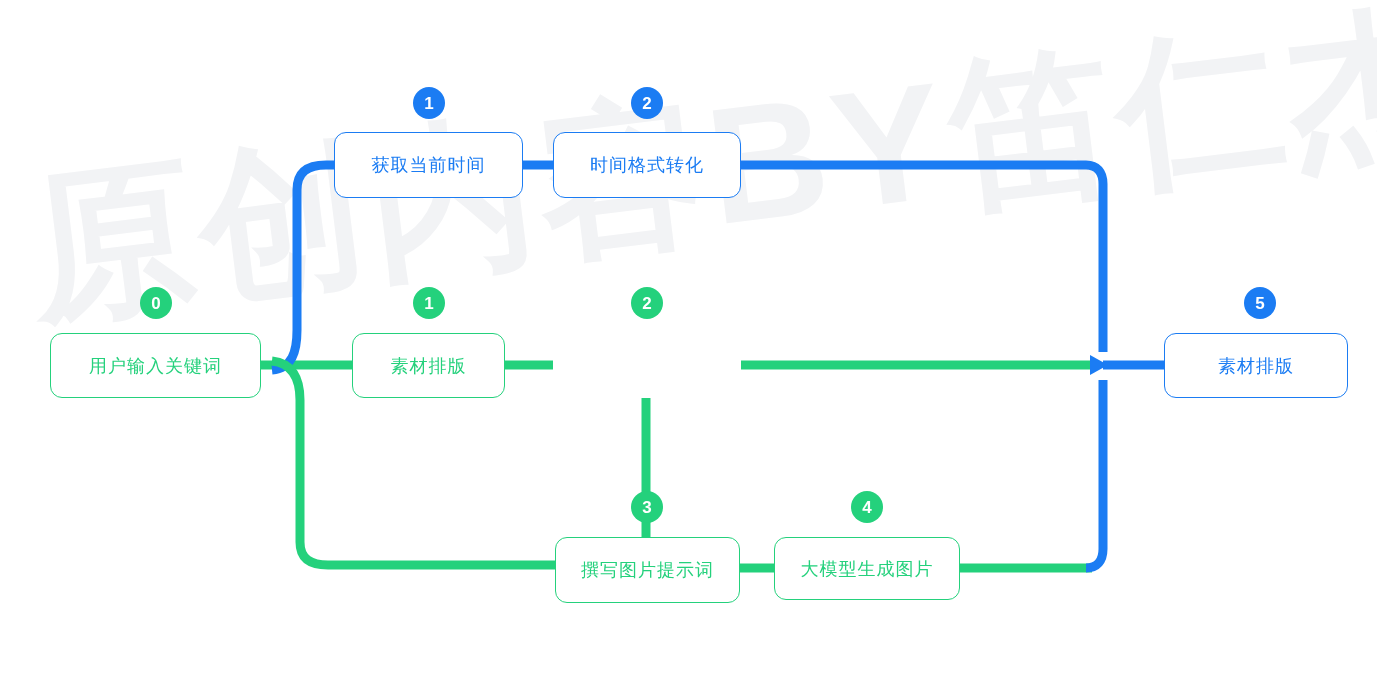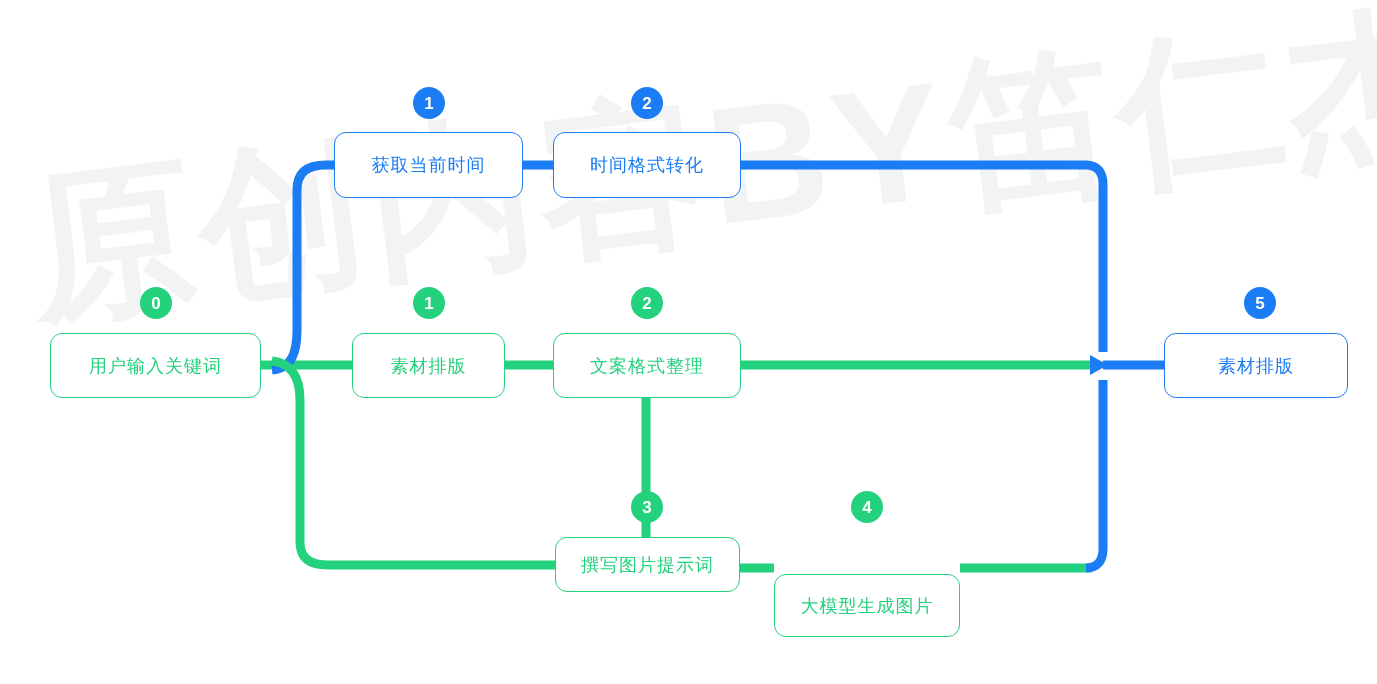--- a/index.html
+++ b/index.html
@@ -125,35 +125,32 @@
     <span>2</span>
   </div>
 
   <div class="node green" style="left:352px;top:333px;width:153px;height:65px;">
     <span>素材排版</span>
   </div>
   <div class="badge green" style="left:413px;top:287px;">
     <span>1</span>
   </div>
 
-  <div class="node green" style="left:553px;top:333px;width:188px;height:65px;">
-    <span>文案格式整理</span>
-  </div>
   <div class="badge green" style="left:631px;top:287px;">
     <span>2</span>
   </div>
 
-  <div class="node green" style="left:555px;top:537px;width:185px;height:55px;">
+  <div class="node green" style="left:555px;top:537px;width:185px;height:66px;">
     <span>撰写图片提示词</span>
   </div>
   <div class="badge green" style="left:631px;top:491px;">
     <span>3</span>
   </div>
 
-  <div class="node green" style="left:774px;top:537px;width:186px;height:63px;margin-top:37px;">
+  <div class="node green" style="left:774px;top:537px;width:186px;height:63px;">
     <span>大模型生成图片</span>
   </div>
   <div class="badge green" style="left:851px;top:491px;">
     <span>4</span>
   </div>
 
   <div class="node blue" style="left:1164px;top:333px;width:184px;height:65px;">
     <span>素材排版</span>
   </div>
   <div class="badge blue" style="left:1244px;top:287px;">

